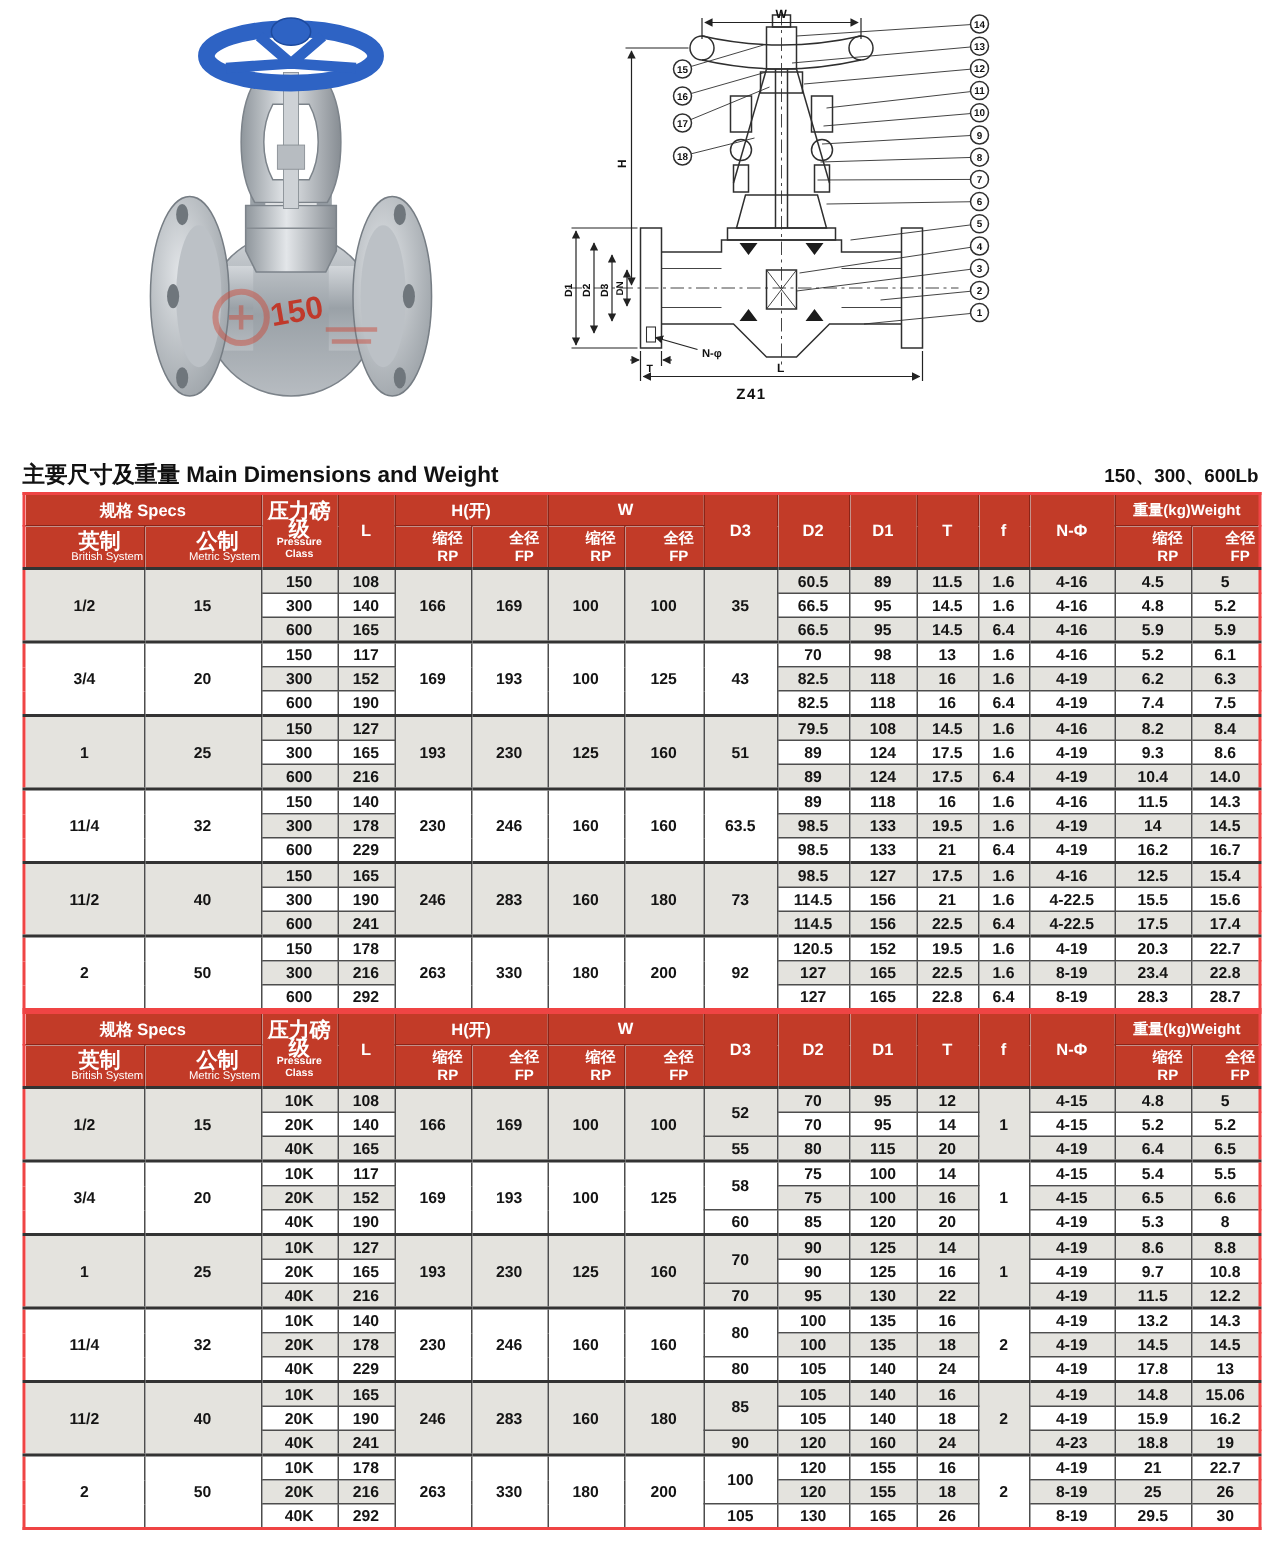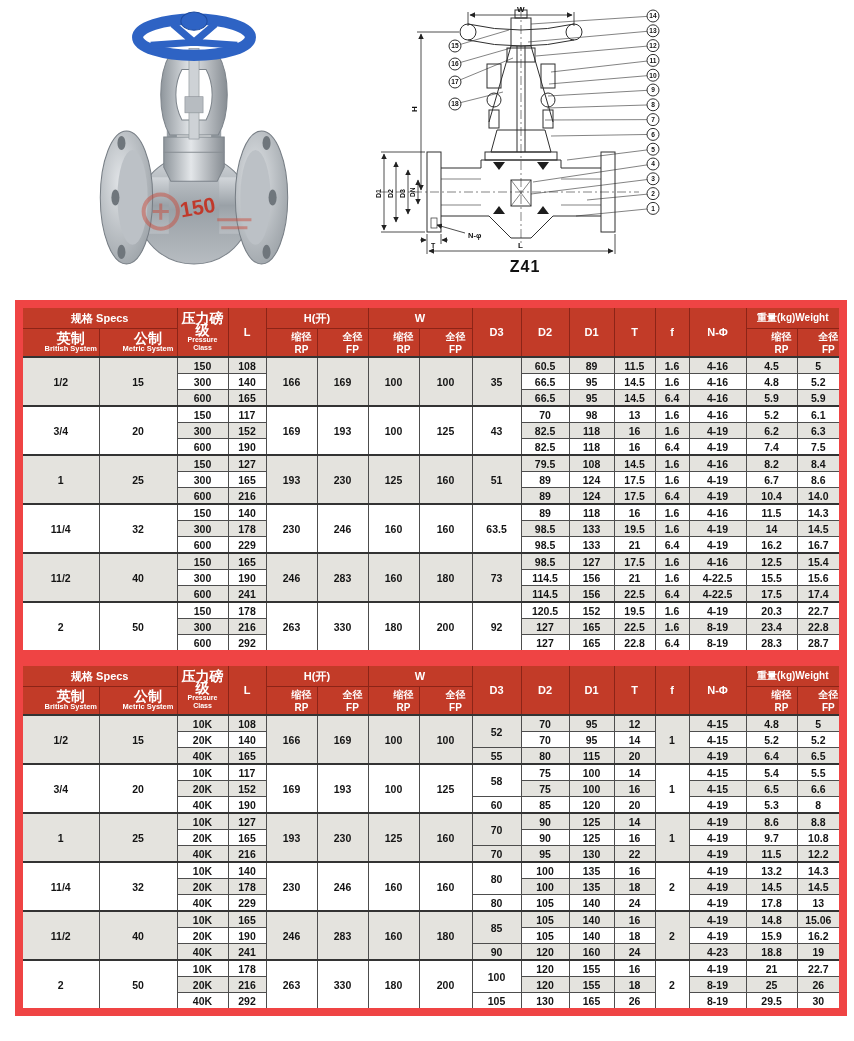--- a/index.html
+++ b/index.html
@@ -2,35 +2,35 @@
 <html><head>
 <meta charset="utf-8">
 <style>
   html,body{margin:0;padding:0;background:#fff;}
   body{width:854px;height:1041px;overflow:hidden;font-family:"Liberation Sans","DejaVu Sans",sans-serif;color:#111;}
   .page{width:824px;margin:0 auto;padding:0 0;}
   
   .top{position:relative;height:300px;}
   .photo{position:absolute;left:72px;top:4px;width:214px;height:262px;}
   .draw{position:absolute;left:352px;top:2px;width:300px;height:258px;}
-  .draw-caption{position:absolute;left:360px;top:258px;width:300px;text-align:center;
-    font-weight:bold;font-size:16px;letter-spacing:1px;}
+  .draw-caption{position:absolute;left:336px;top:258px;width:300px;text-align:center;
+    font-weight:bold;font-size:10px;letter-spacing:1px;}
   
   .title-row{display:flex;justify-content:space-between;align-items:flex-end;margin:4px 0 2px 0;height:22px;}
   .title{font-size:15px;font-weight:bold;white-space:nowrap;}
   .class-label{font-size:12.5px;font-weight:bold;}
   .label2-row{display:flex;justify-content:flex-end;align-items:flex-end;height:17px;margin-top:2px;}
   
-  table{border-collapse:collapse;table-layout:fixed;width:824px;border:8px solid #ef4444;}
+  table{border-collapse:collapse;table-layout:fixed;width:824px;border:2px solid #ef4444;}
   th,td{border:1px solid #4d4d4d;text-align:center;vertical-align:middle;padding:0;overflow:hidden;}
   thead th{background:#c23b28;color:#fff;border-color:#8c2417;font-weight:bold;}
   thead tr:first-child th{height:20px;font-size:11px;}
   thead tr:last-child th{height:27px;font-size:10px;padding-left:20px;}
   th .zh{font-size:14px;line-height:12px;}
-  th .en{font-size:7.5px;line-height:9px;font-weight:bold;}
+  th .en{font-size:7.5px;line-height:9px;font-weight:normal;text-align:right;}
   th .en-xs{font-size:7px;line-height:8px;font-weight:bold;}
   tbody td{height:15px;font-size:10.5px;font-weight:bold;color:#141414;background:#fff;}
   tbody td.shade{background:#e4e3de;}
   tbody tr.group-start td{border-top:2px solid #333;}
   svg text{font-family:"Liberation Sans","DejaVu Sans",sans-serif;}
 </style>
 </head>
 <body>
 
 <div class="page">
@@ -239,20 +239,27 @@
           <circle cx="84" cy="80" r="6" fill="#fff" stroke="#2f2f2f"></circle>
           <text x="84" y="82.4" font-size="6.6" font-weight="bold" text-anchor="middle" fill="#111">17</text>
           <line x1="84" y1="102" x2="132" y2="90" stroke="#2f2f2f" stroke-width="0.6"></line>
           <circle cx="84" cy="102" r="6" fill="#fff" stroke="#2f2f2f"></circle>
           <text x="84" y="104.4" font-size="6.6" font-weight="bold" text-anchor="middle" fill="#111">18</text>
         </g>
     </svg>
     <div class="draw-caption">Z41</div>
   </div>
 
+  <div class="title-row">
+    <div class="title">
+      <span>主要尺寸及重量</span>
+      <span>Main Dimensions and Weight</span>
+    </div>
+    <div class="class-label">150、300、600Lb</div>
+  </div>
 
   <table>
     <colgroup>
       <col style="width:80px">
         <col style="width:78px">
         <col style="width:51px">
         <col style="width:38px">
       <col style="width:51px">
         <col style="width:51px">
         <col style="width:51px">
@@ -401,21 +408,21 @@
           <td class="shade">8.4</td>
         </tr>
         <tr>
           <td>300</td>
           <td>165</td>
           <td>89</td>
           <td>124</td>
           <td>17.5</td>
           <td>1.6</td>
           <td>4-19</td>
-          <td>6.7</td>
+          <td>9.3</td>
           <td>8.6</td>
         </tr>
         <tr>
           <td class="shade">600</td>
           <td class="shade">216</td>
           <td class="shade">89</td>
           <td class="shade">124</td>
           <td class="shade">17.5</td>
           <td class="shade">6.4</td>
           <td class="shade">4-19</td>

